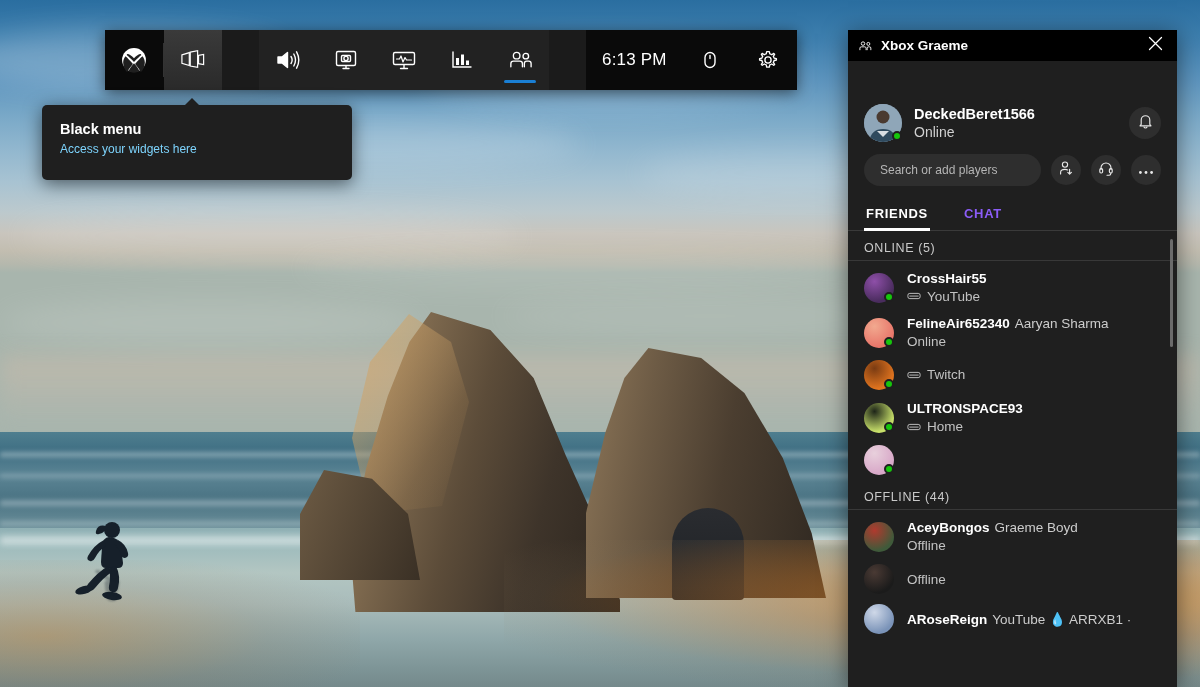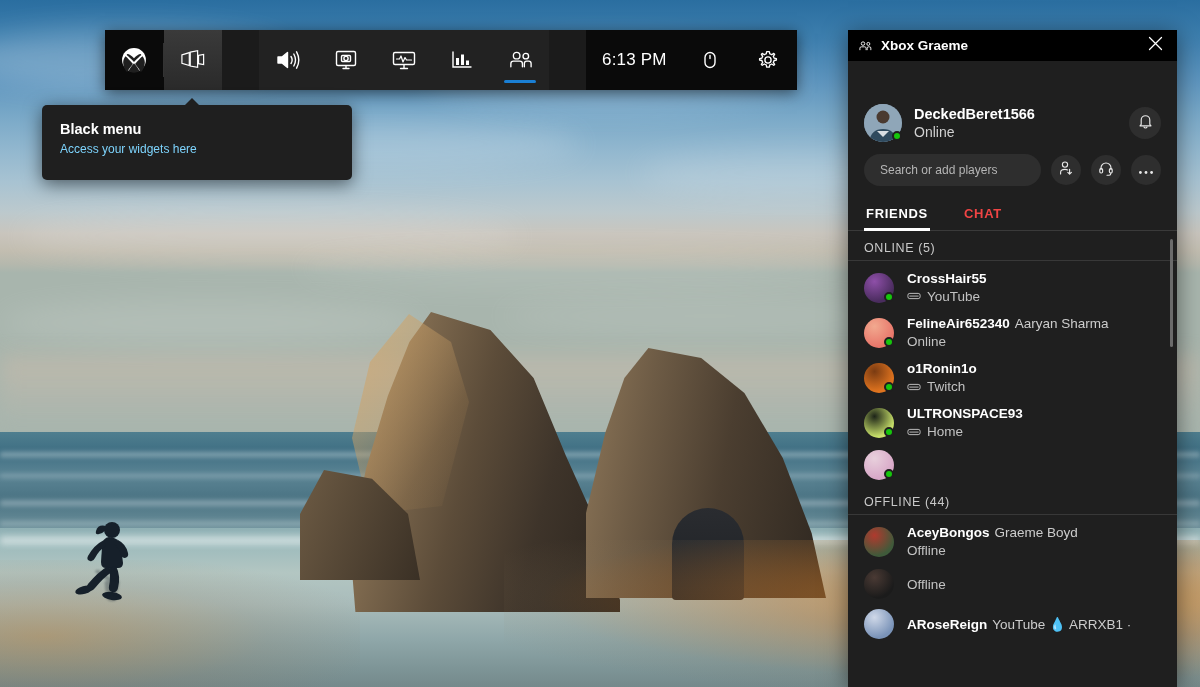--- a/index.html
+++ b/index.html
@@ -213,21 +213,21 @@
 
   .sp-tabs {
     display:flex; padding:0 16px; margin-top:14px; flex:0 0 auto;
     border-bottom:1px solid #3a3a3a;
   }
   .sp-tab {
     padding:6px 2px 9px 2px; margin-right:32px; position:relative;
     color:#ffffff; font-size:13px; font-weight:bold; letter-spacing:.7px;
     cursor:default;
   }
-  .sp-tab.inactive { color:#ef4444; }
+  .sp-tab.inactive { color:#8b5cf6; }
   .sp-tab .tab-ul {
     position:absolute; left:0; right:0; bottom:-1px; height:3px; background:#ffffff;
   }
 
   .sp-list { flex:1 1 auto; overflow:hidden; position:relative; }
   .sp-scroll { position:absolute; inset:0; overflow:hidden; }
   .group-head {
     color:#c9c9c9; font-size:12.5px; letter-spacing:.6px;
     padding:10px 16px 5px 16px;
     border-bottom:1px solid #383838; margin:0 0 4px 0;
@@ -542,21 +542,20 @@
               <span>Online</span>
             </div>
           </div>
         </div>
         <div class="friend-row">
           <div class="avatar fr-av">
             <div class="av-inner" style="background:radial-gradient(circle at 35% 28%, #7a3b12, #e0741f 70%);"></div>
             <span class="av-dot"></span>
           </div>
           <div class="fr-text">
-            <div class="fr-line1"><span class="fr-gamertag">o1Ronin1o</span></div>
             <div class="fr-line2">
               <span class="plat-icon">
                 <svg width="14" height="10" viewBox="0 0 16 11" fill="none" stroke="#c2c2c2" stroke-width="1.1">
                   <rect x="1" y="2.5" width="14" height="6" rx="2.2"></rect>
                   <path d="M3.2 5.6 h9.6" stroke-linecap="round"></path>
                 </svg>
               </span>
               <span>Twitch</span>
             </div>
           </div>

